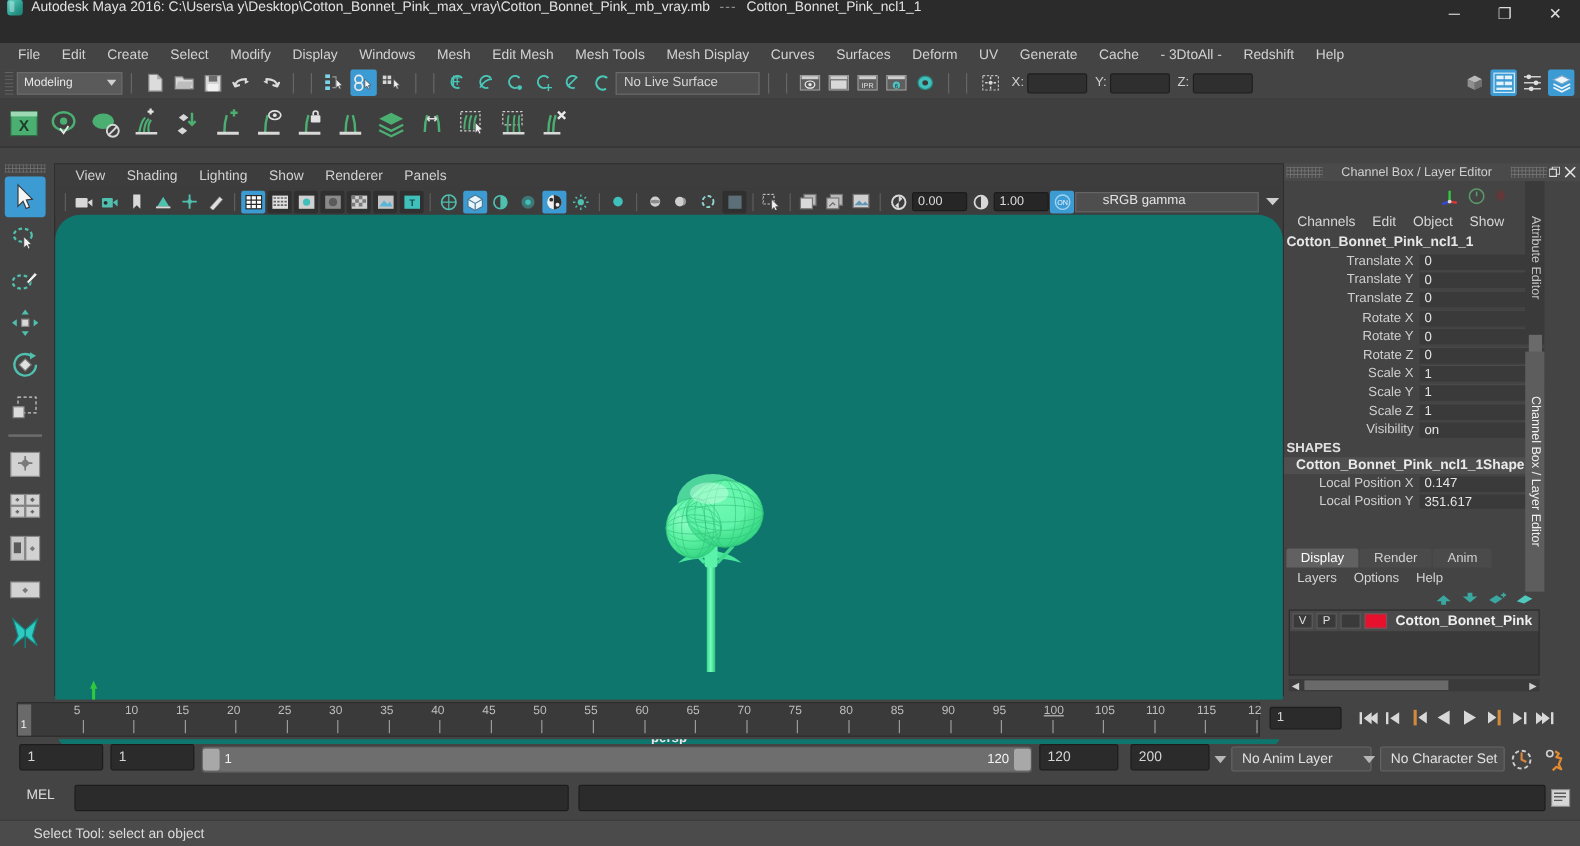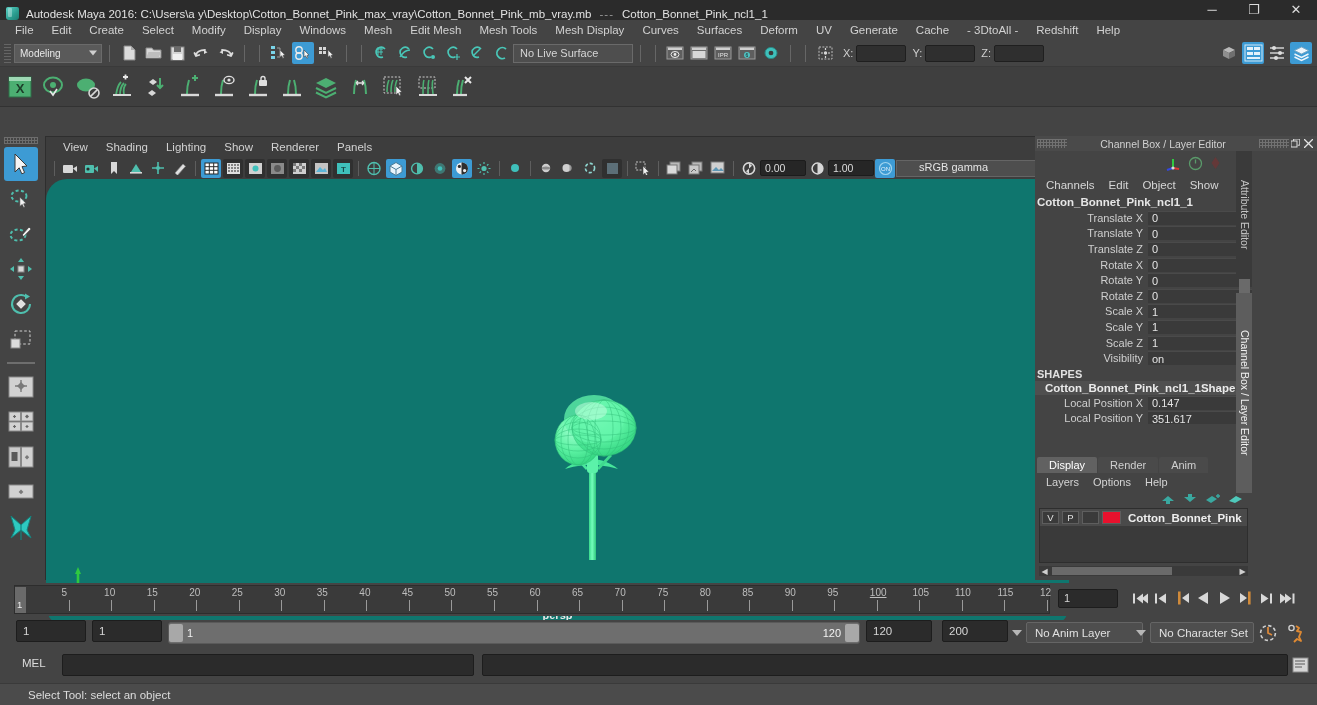--- a/index.html
+++ b/index.html
@@ -9,21 +9,21 @@
     font-family: "Liberation Sans", sans-serif;
     font-size: 11px;
     color: #c8c8c8;
     overflow: hidden;
     -webkit-font-smoothing: antialiased;
   }
   #app { position: relative; width: 1317px; height: 705px; background: #444; }
 
   
   .titlebar {
-    height: 20px; background: #2b2b2b; display: flex; align-items: flex-end;
+    height: 36px; background: #2b2b2b; display: flex; align-items: flex-start;
     padding-left: 6px; color: #e2e2e2; font-size: 11.5px;
   }
   .maya-logo {
     width: 13px; height: 13px; margin-right: 7px; flex: 0 0 13px;
     background: linear-gradient(135deg,#5fd4c8 0%,#2a9d8f 60%,#1d7a70 100%);
     border-radius: 2px 2px 3px 3px;
     position: relative;
   }
   .maya-logo:after{content:"";position:absolute;left:2px;top:1px;width:4px;height:9px;background:rgba(255,255,255,.35);border-radius:1px;}
   .title-text { white-space: nowrap; overflow: hidden; }
@@ -124,21 +124,21 @@
   .gamma-field { flex:1; height:17px; background:#4e4e4e; border:1px solid #656565;
     display:flex;align-items:flex-start;padding-left:22px;color:#e4e4e4;font-size:11px; margin-right:2px;}
   .gamma-caret{ width:18px;height:17px;display:flex;align-items:center;justify-content:center; }
 
   .vp-canvas { position: relative; height: 448px; background: #0f766e; overflow: hidden; border-radius: 21px; }
   .persp-label { position: absolute; left: 50%; transform: translateX(-50%); bottom: 6px;
     font-size: 11px; font-weight: bold; color: #e8e8e8; }
   .axis-gizmo { position: absolute; left: 12px; bottom: 22px; width: 50px; height: 45px; }
 
   
-  .rightdock { position: absolute; right: 0; top: 136px; width: 282px; height: 444px; }
+  .rightdock { position: absolute; right: 0; top: 136px; width: 247px; height: 444px; }
   .cb-titlebar { height: 15px; background: #4a4a4a; display: flex; align-items: center;
     font-size: 10.5px; color: #d0d0d0; padding: 0 2px; }
   .dots { width: 30px; height: 9px;
     background-image: repeating-linear-gradient(to right,#808080 0 1px,transparent 1px 3px),
                       repeating-linear-gradient(to bottom,#808080 0 1px,transparent 1px 3px);
     background-size:3px 3px; opacity:.75;}
   .cb-title-text { flex:1; text-align:center; }
   .cb-tinybtn { width:13px;height:13px;display:flex;align-items:center;justify-content:center;font-size:10px;color:#ddd;}
   .cb-body { background: #444444; width: 217px; height: 429px; position: relative; }
   .cb-iconrow { height: 24px; display:flex; align-items:center; justify-content:flex-end; padding-right:30px; gap:6px;}

